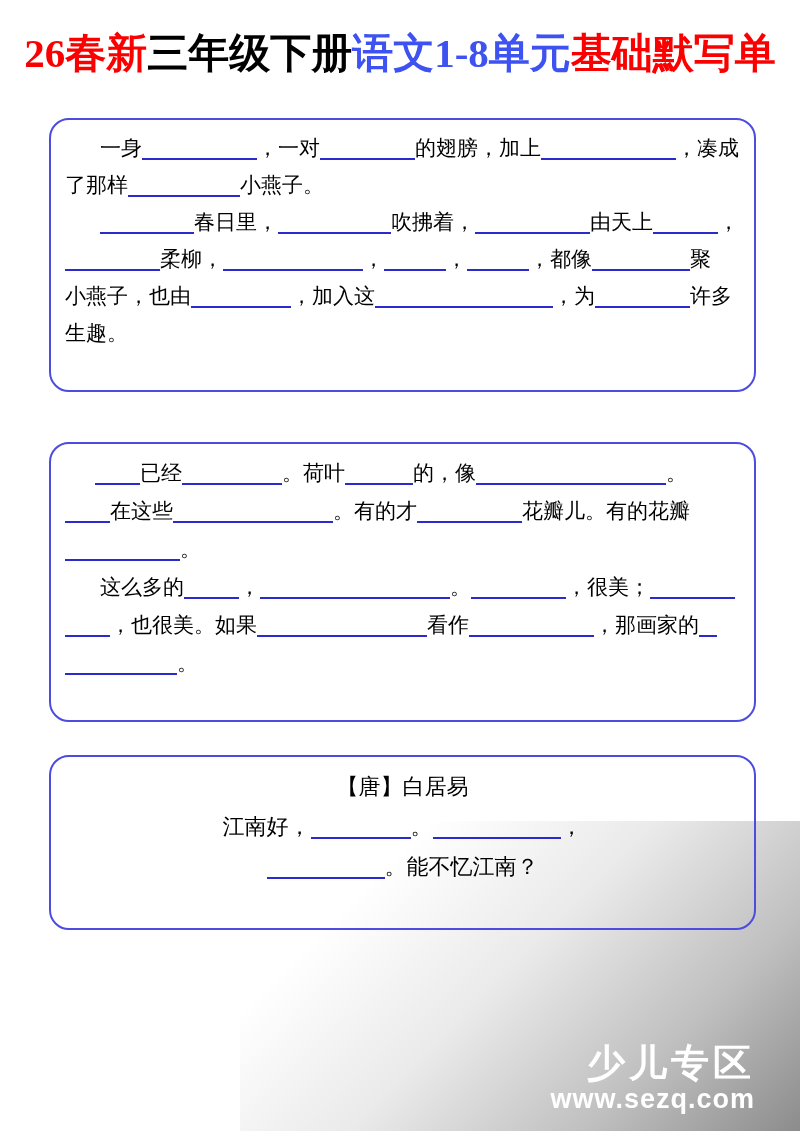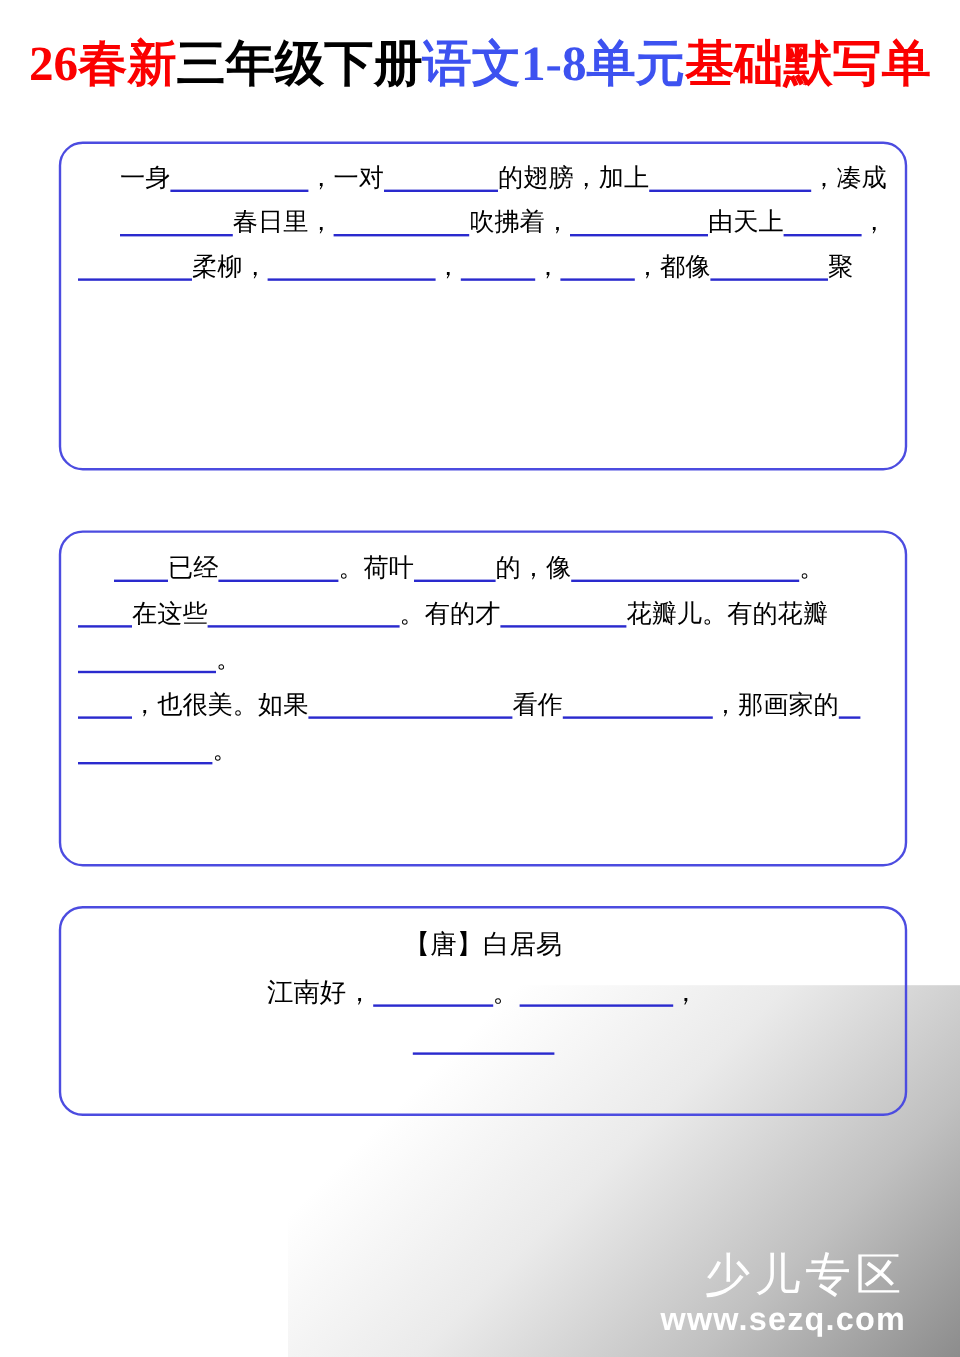--- a/index.html
+++ b/index.html
@@ -59,50 +59,54 @@
     border-bottom:2px solid var(--blank);
     vertical-align:-5px;
   }
   .watermark{
     position:absolute;right:45px;bottom:16px;
     text-align:right;
     color:#ffffff;
     font-family:"Liberation Sans","DejaVu Sans",sans-serif;
     z-index:2;
   }
-  .wm-brand{font-size:38px;font-weight:400;letter-spacing:4px;line-height:1.15;}
+  .wm-brand{font-size:38px;font-weight:700;letter-spacing:4px;line-height:1.15;}
   .wm-url{font-size:27px;font-weight:700;letter-spacing:1px;line-height:1.1;}
 </style>
 </head>
 <body>
 
 <div class="page">
 
   <div class="corner-gradient"></div>
 
   <h1 class="title"><span style="color: rgb(251, 0, 0);">26春新</span><span style="color: rgb(0, 0, 0);">三年级下册</span><span style="color: rgb(61, 82, 240);">语文1-8单元</span><span style="color: rgb(251, 0, 0);">基础默写单</span></h1>
 
   <section class="box box1">
       <div class="line"><span class="sp" style="width: 35px;"></span><span class="txt">一身</span><span class="blank" style="width: 115px;"></span><span class="txt">，一对</span><span class="blank" style="width: 95px;"></span><span class="txt">的翅膀，加上</span><span class="blank" style="width: 135px;"></span><span class="txt">，凑成</span></div>
+      <div class="line"><span class="txt">了那样</span><span class="blank" style="width: 112px;"></span><span class="txt">小燕子。</span></div>
       <div class="line"><span class="sp" style="width: 35px;"></span><span class="blank" style="width: 94px;"></span><span class="txt">春日里，</span><span class="blank" style="width: 113px;"></span><span class="txt">吹拂着，</span><span class="blank" style="width: 115px;"></span><span class="txt">由天上</span><span class="blank" style="width: 65px;"></span><span class="txt">，</span></div>
       <div class="line"><span class="blank" style="width: 95px;"></span><span class="txt">柔柳，</span><span class="blank" style="width: 140px;"></span><span class="txt">，</span><span class="blank" style="width: 62px;"></span><span class="txt">，</span><span class="blank" style="width: 62px;"></span><span class="txt">，都像</span><span class="blank" style="width: 98px;"></span><span class="txt">聚</span></div>
+      <div class="line"><span class="txt">小燕子，也由</span><span class="blank" style="width: 100px;"></span><span class="txt">，加入这</span><span class="blank" style="width: 178px;"></span><span class="txt">，为</span><span class="blank" style="width: 95px;"></span><span class="txt">许多</span></div>
+      <div class="line"><span class="txt">生趣。</span></div>
     </section>
 
   <section class="box box2">
       <div class="line"><span class="sp" style="width: 30px;"></span><span class="blank" style="width: 45px;"></span><span class="txt">已经</span><span class="blank" style="width: 100px;"></span><span class="txt">。荷叶</span><span class="blank" style="width: 68px;"></span><span class="txt">的，像</span><span class="blank" style="width: 190px;"></span><span class="txt">。</span></div>
       <div class="line"><span class="blank" style="width: 45px;"></span><span class="txt">在这些</span><span class="blank" style="width: 160px;"></span><span class="txt">。有的才</span><span class="blank" style="width: 105px;"></span><span class="txt">花瓣儿。有的花瓣</span></div>
       <div class="line"><span class="blank" style="width: 115px;"></span><span class="txt">。</span></div>
+      <div class="line"><span class="sp" style="width: 35px;"></span><span class="txt">这么多的</span><span class="blank" style="width: 55px;"></span><span class="txt">，</span><span class="blank" style="width: 190px;"></span><span class="txt">。</span><span class="blank" style="width: 95px;"></span><span class="txt">，很美；</span><span class="blank" style="width: 85px;"></span></div>
       <div class="line"><span class="blank" style="width: 45px;"></span><span class="txt">，也很美。如果</span><span class="blank" style="width: 170px;"></span><span class="txt">看作</span><span class="blank" style="width: 125px;"></span><span class="txt">，那画家的</span><span class="blank" style="width: 18px;"></span></div>
       <div class="line"><span class="blank" style="width: 112px;"></span><span class="txt">。</span></div>
     </section>
 
   <section class="box box3">
       <div class="line"><span class="txt">【唐】白居易</span></div>
       <div class="line"><span class="txt">江南好，</span><span class="blank" style="width: 100px;"></span><span class="txt">。</span><span class="blank" style="width: 128px;"></span><span class="txt">，</span></div>
-      <div class="line"><span class="blank" style="width: 118px;"></span></div>
+      <div class="line"><span class="blank" style="width: 118px;"></span><span class="txt">。能不忆江南？</span></div>
     </section>
 
   <div class="watermark">
     <div class="wm-brand">少儿专区</div>
     <div class="wm-url">www.sezq.com</div>
   </div>
 
 </div>
 
 </body></html>

